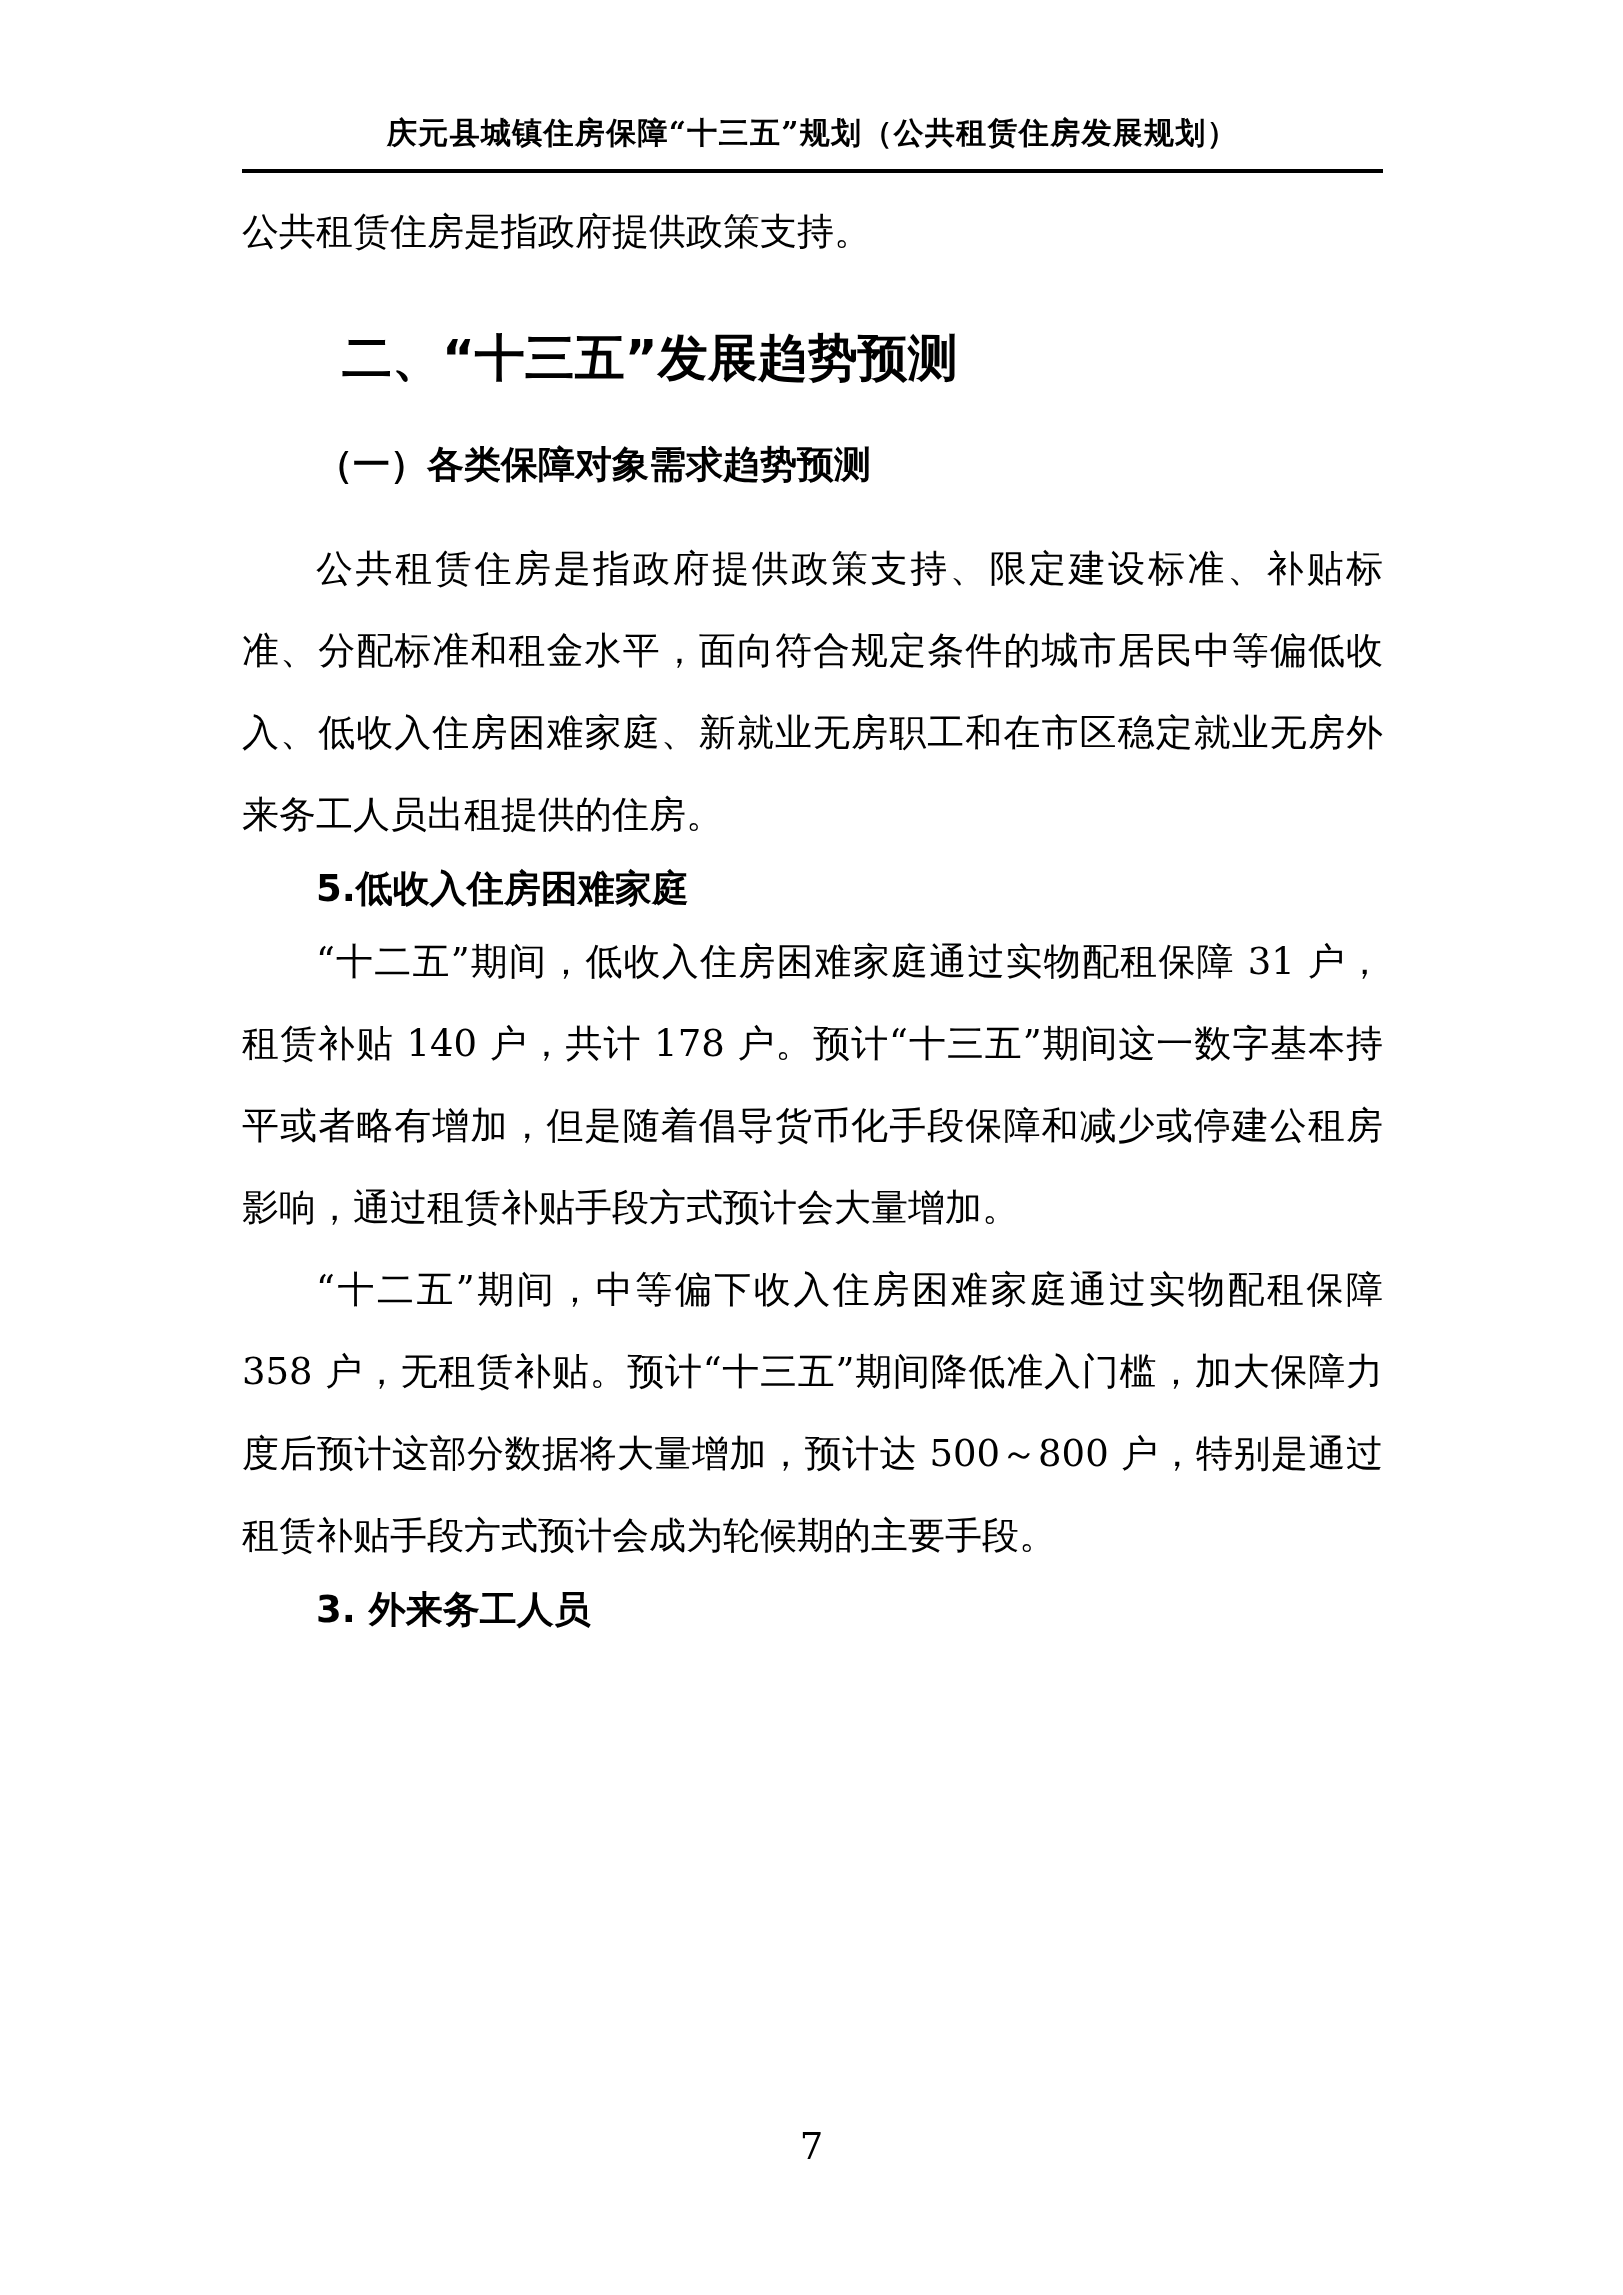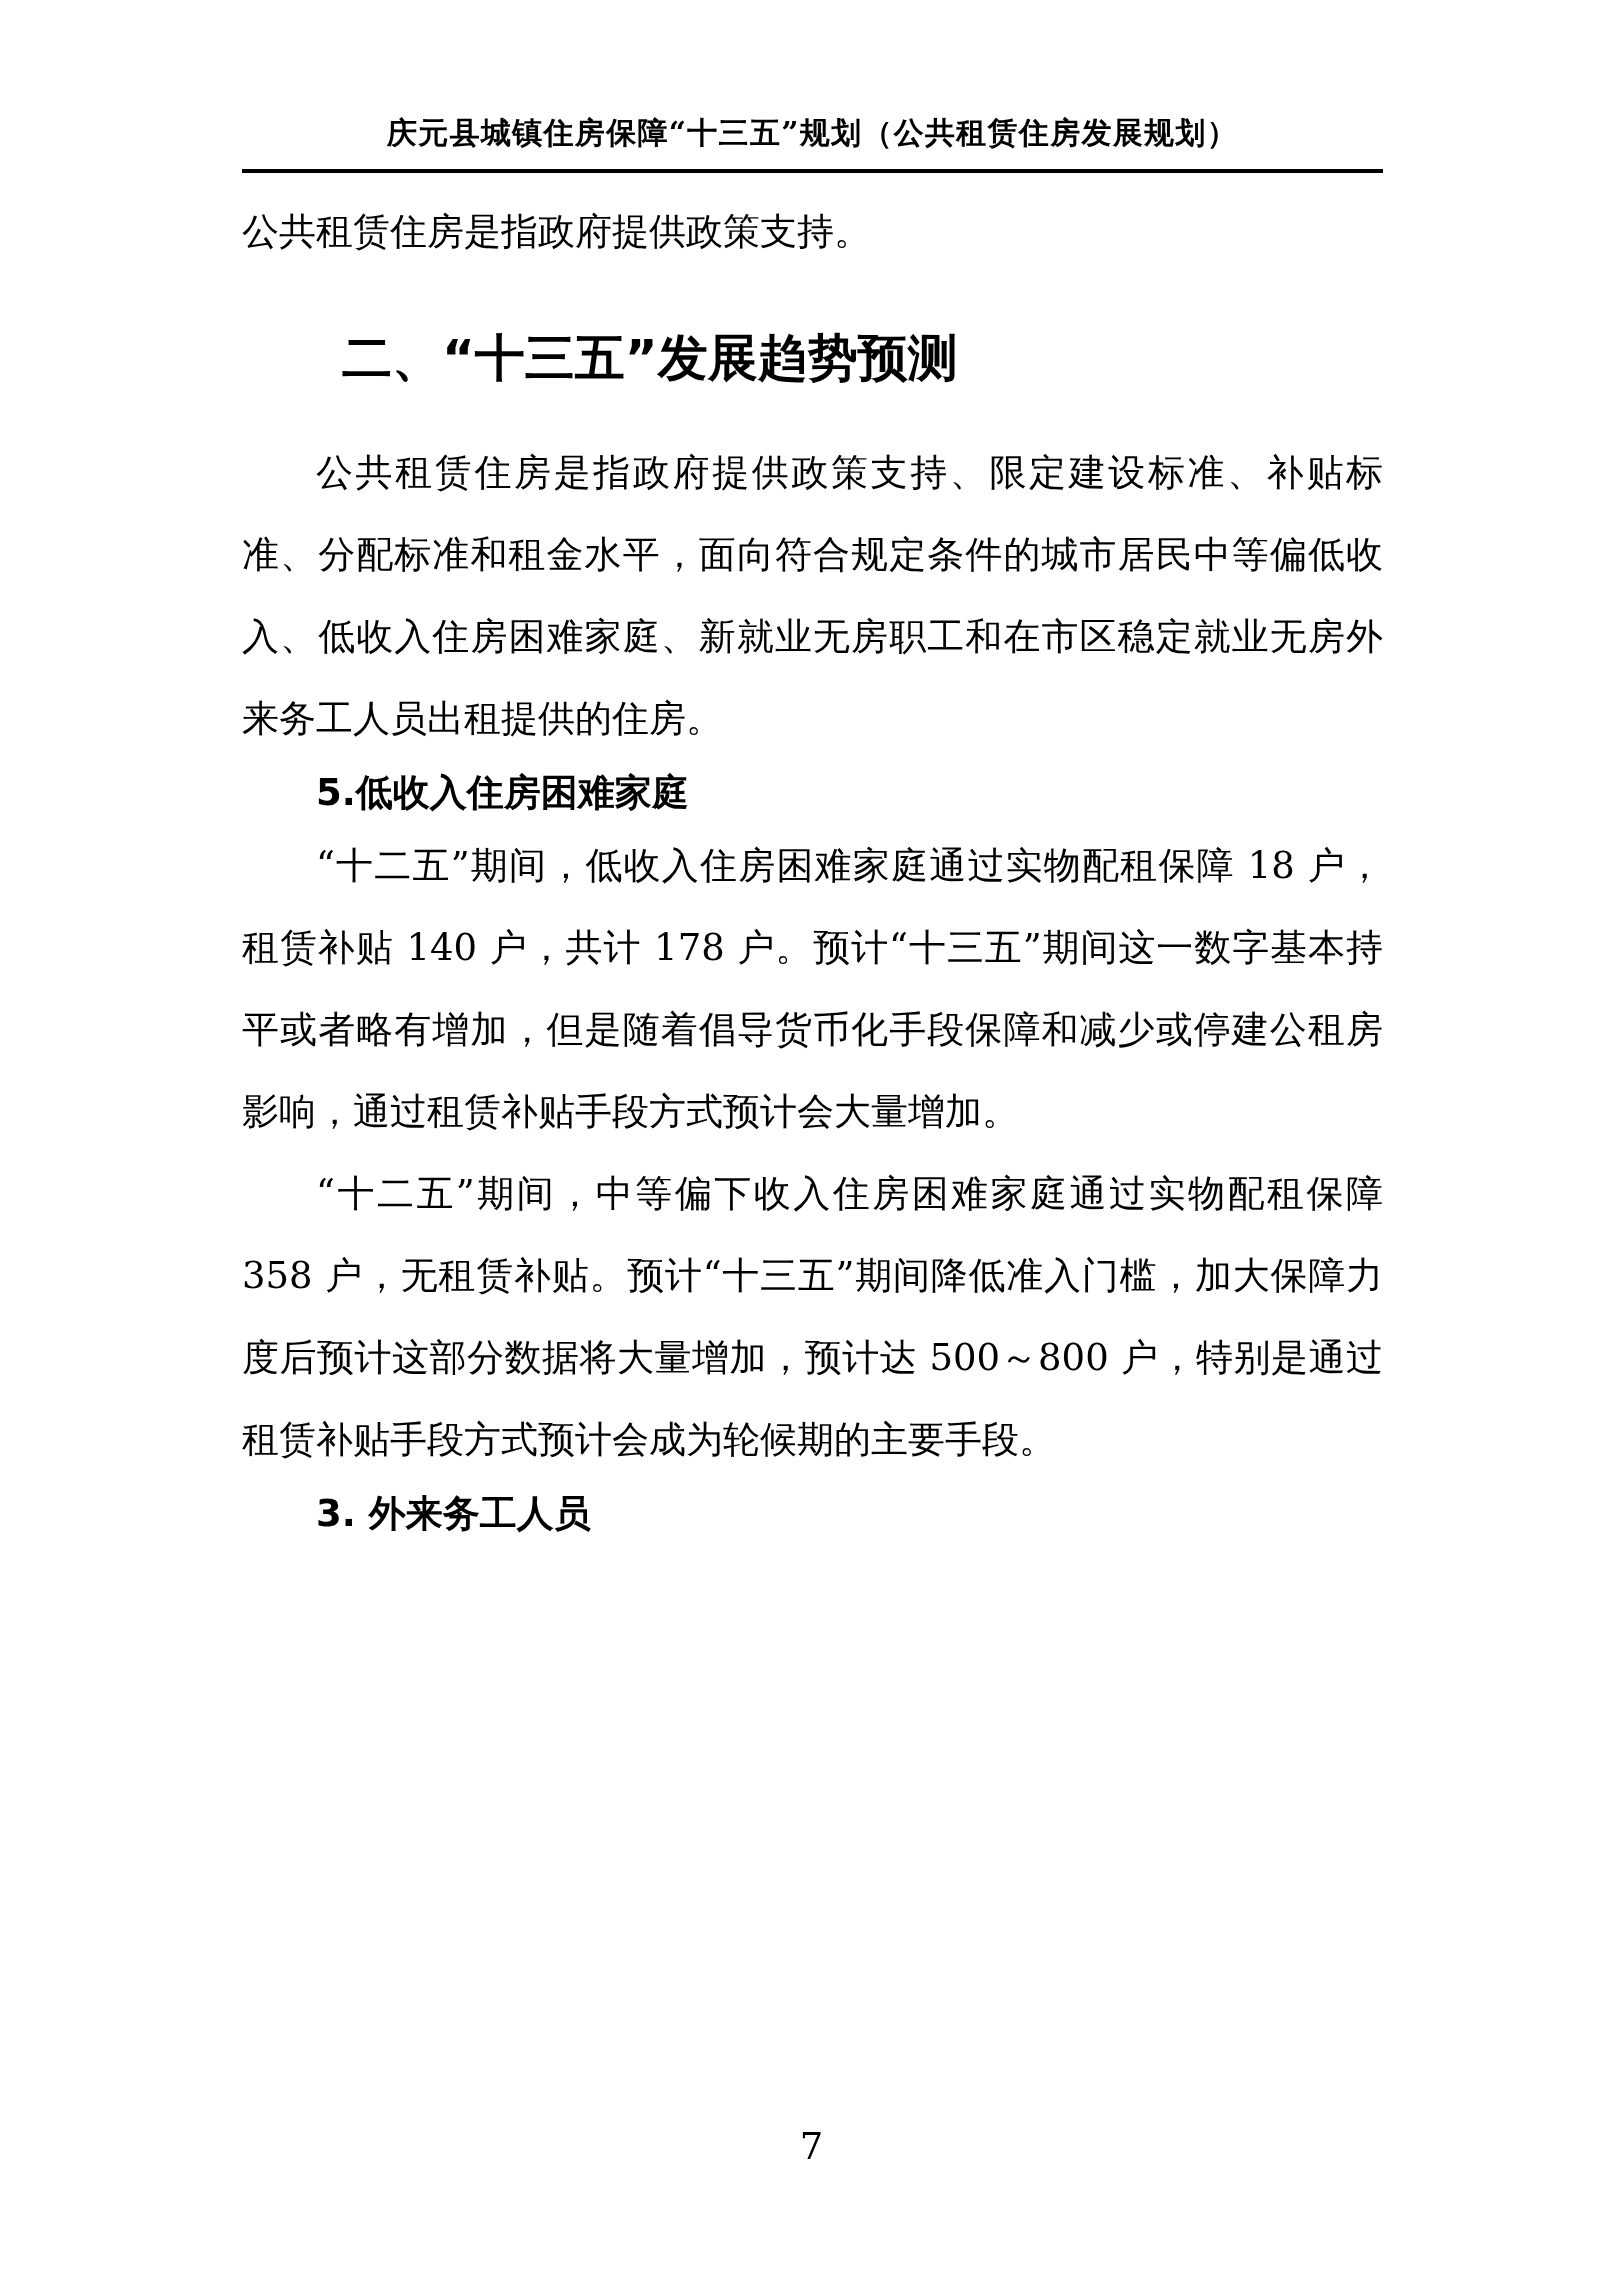--- a/index.html
+++ b/index.html
@@ -78,26 +78,27 @@
 <div class="page">
 
   <div class="page-header">庆元县城镇住房保障“十三五”规划（公共租赁住房发展规划）</div>
 
   <div class="doc-body">
 
     <p class="intro-para">公共租赁住房是指政府提供政策支持。</p>
 
     <h1 class="section-heading">二、“十三五”发展趋势预测</h1>
 
+    <h2 class="subsection-heading">（一）各类保障对象需求趋势预测</h2>
 
     <p class="body-para">公共租赁住房是指政府提供政策支持、限定建设标准、补贴标准、分配标准和租金水平，面向符合规定条件的城市居民中等偏低收入、低收入住房困难家庭、新就业无房职工和在市区稳定就业无房外来务工人员出租提供的住房。</p>
 
     <h3 class="item-heading">5.低收入住房困难家庭</h3>
 
-    <p class="body-para">“十二五”期间，低收入住房困难家庭通过实物配租保障 18 户，租赁补贴 140 户，共计 178 户。预计“十三五”期间这一数字基本持平或者略有增加，但是随着倡导货币化手段保障和减少或停建公租房影响，通过租赁补贴手段方式预计会大量增加。</p>
+    <p class="body-para">“十二五”期间，低收入住房困难家庭通过实物配租保障 31 户，租赁补贴 140 户，共计 178 户。预计“十三五”期间这一数字基本持平或者略有增加，但是随着倡导货币化手段保障和减少或停建公租房影响，通过租赁补贴手段方式预计会大量增加。</p>
 
 
     <p class="body-para">“十二五”期间，中等偏下收入住房困难家庭通过实物配租保障 358 户，无租赁补贴。预计“十三五”期间降低准入门槛，加大保障力度后预计这部分数据将大量增加，预计达 500～800 户，特别是通过租赁补贴手段方式预计会成为轮候期的主要手段。</p>
 
     <h3 class="item-heading">3. 外来务工人员</h3>
 
 
   </div>
 
   <div class="page-number">7</div>

